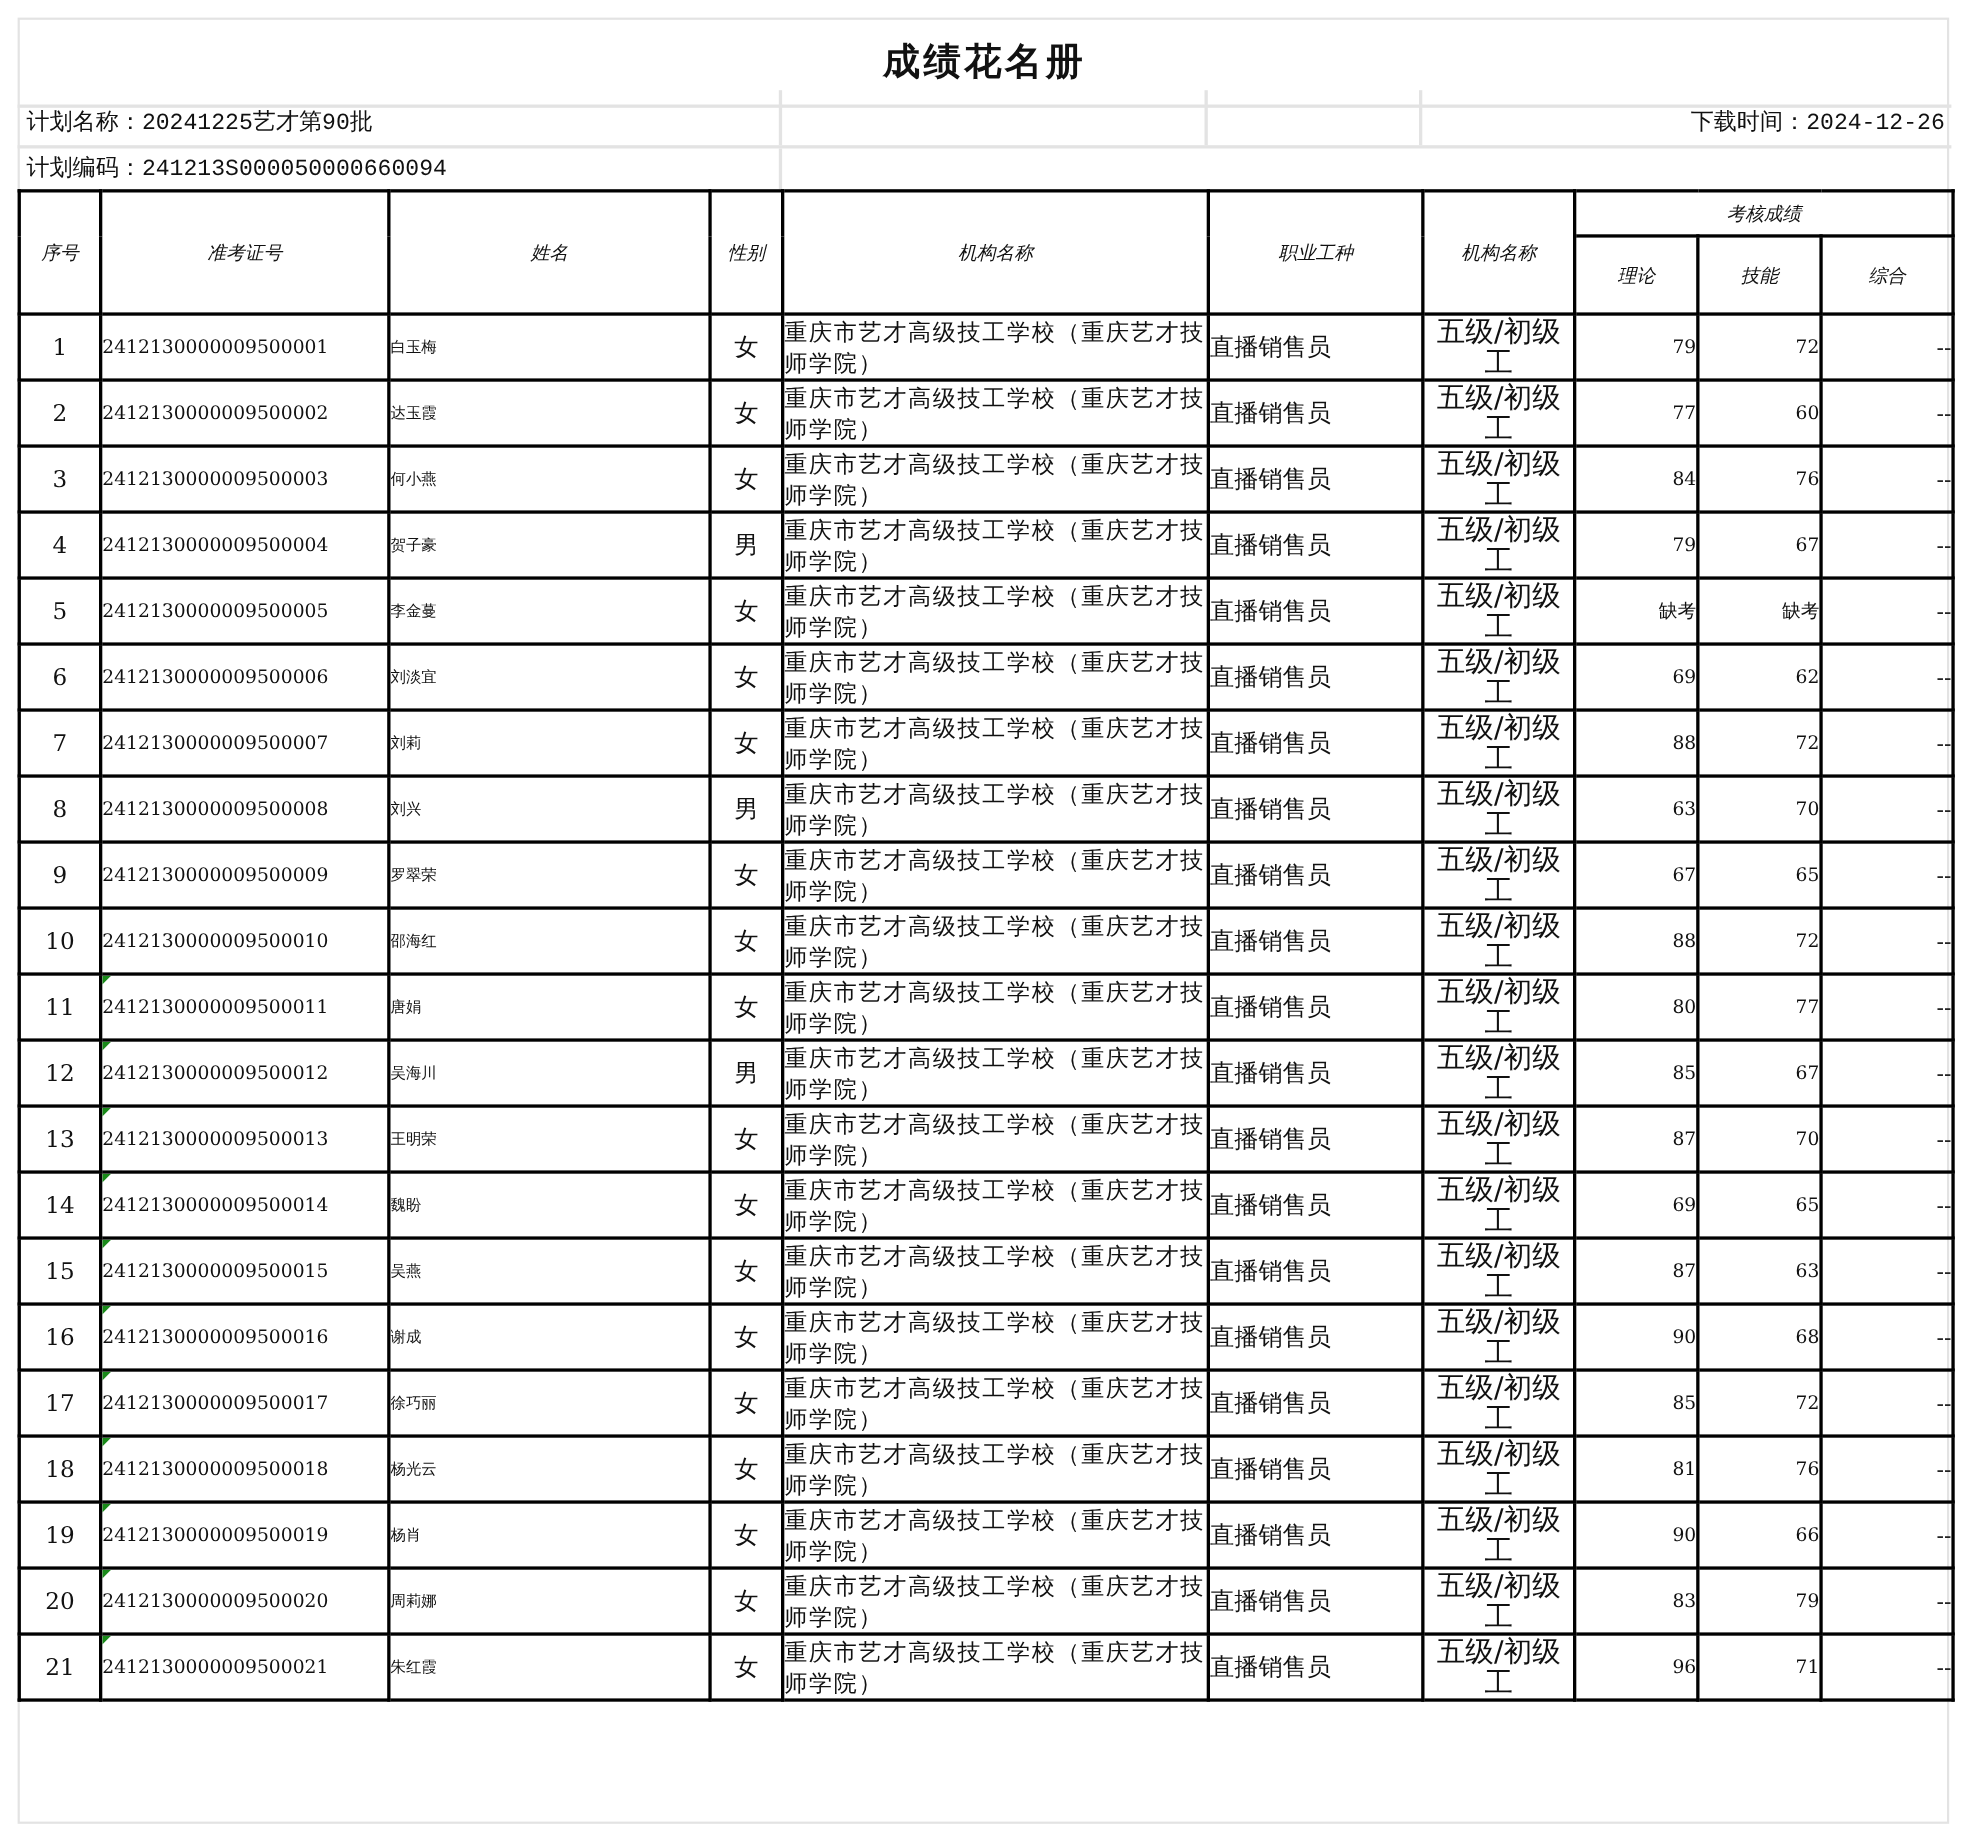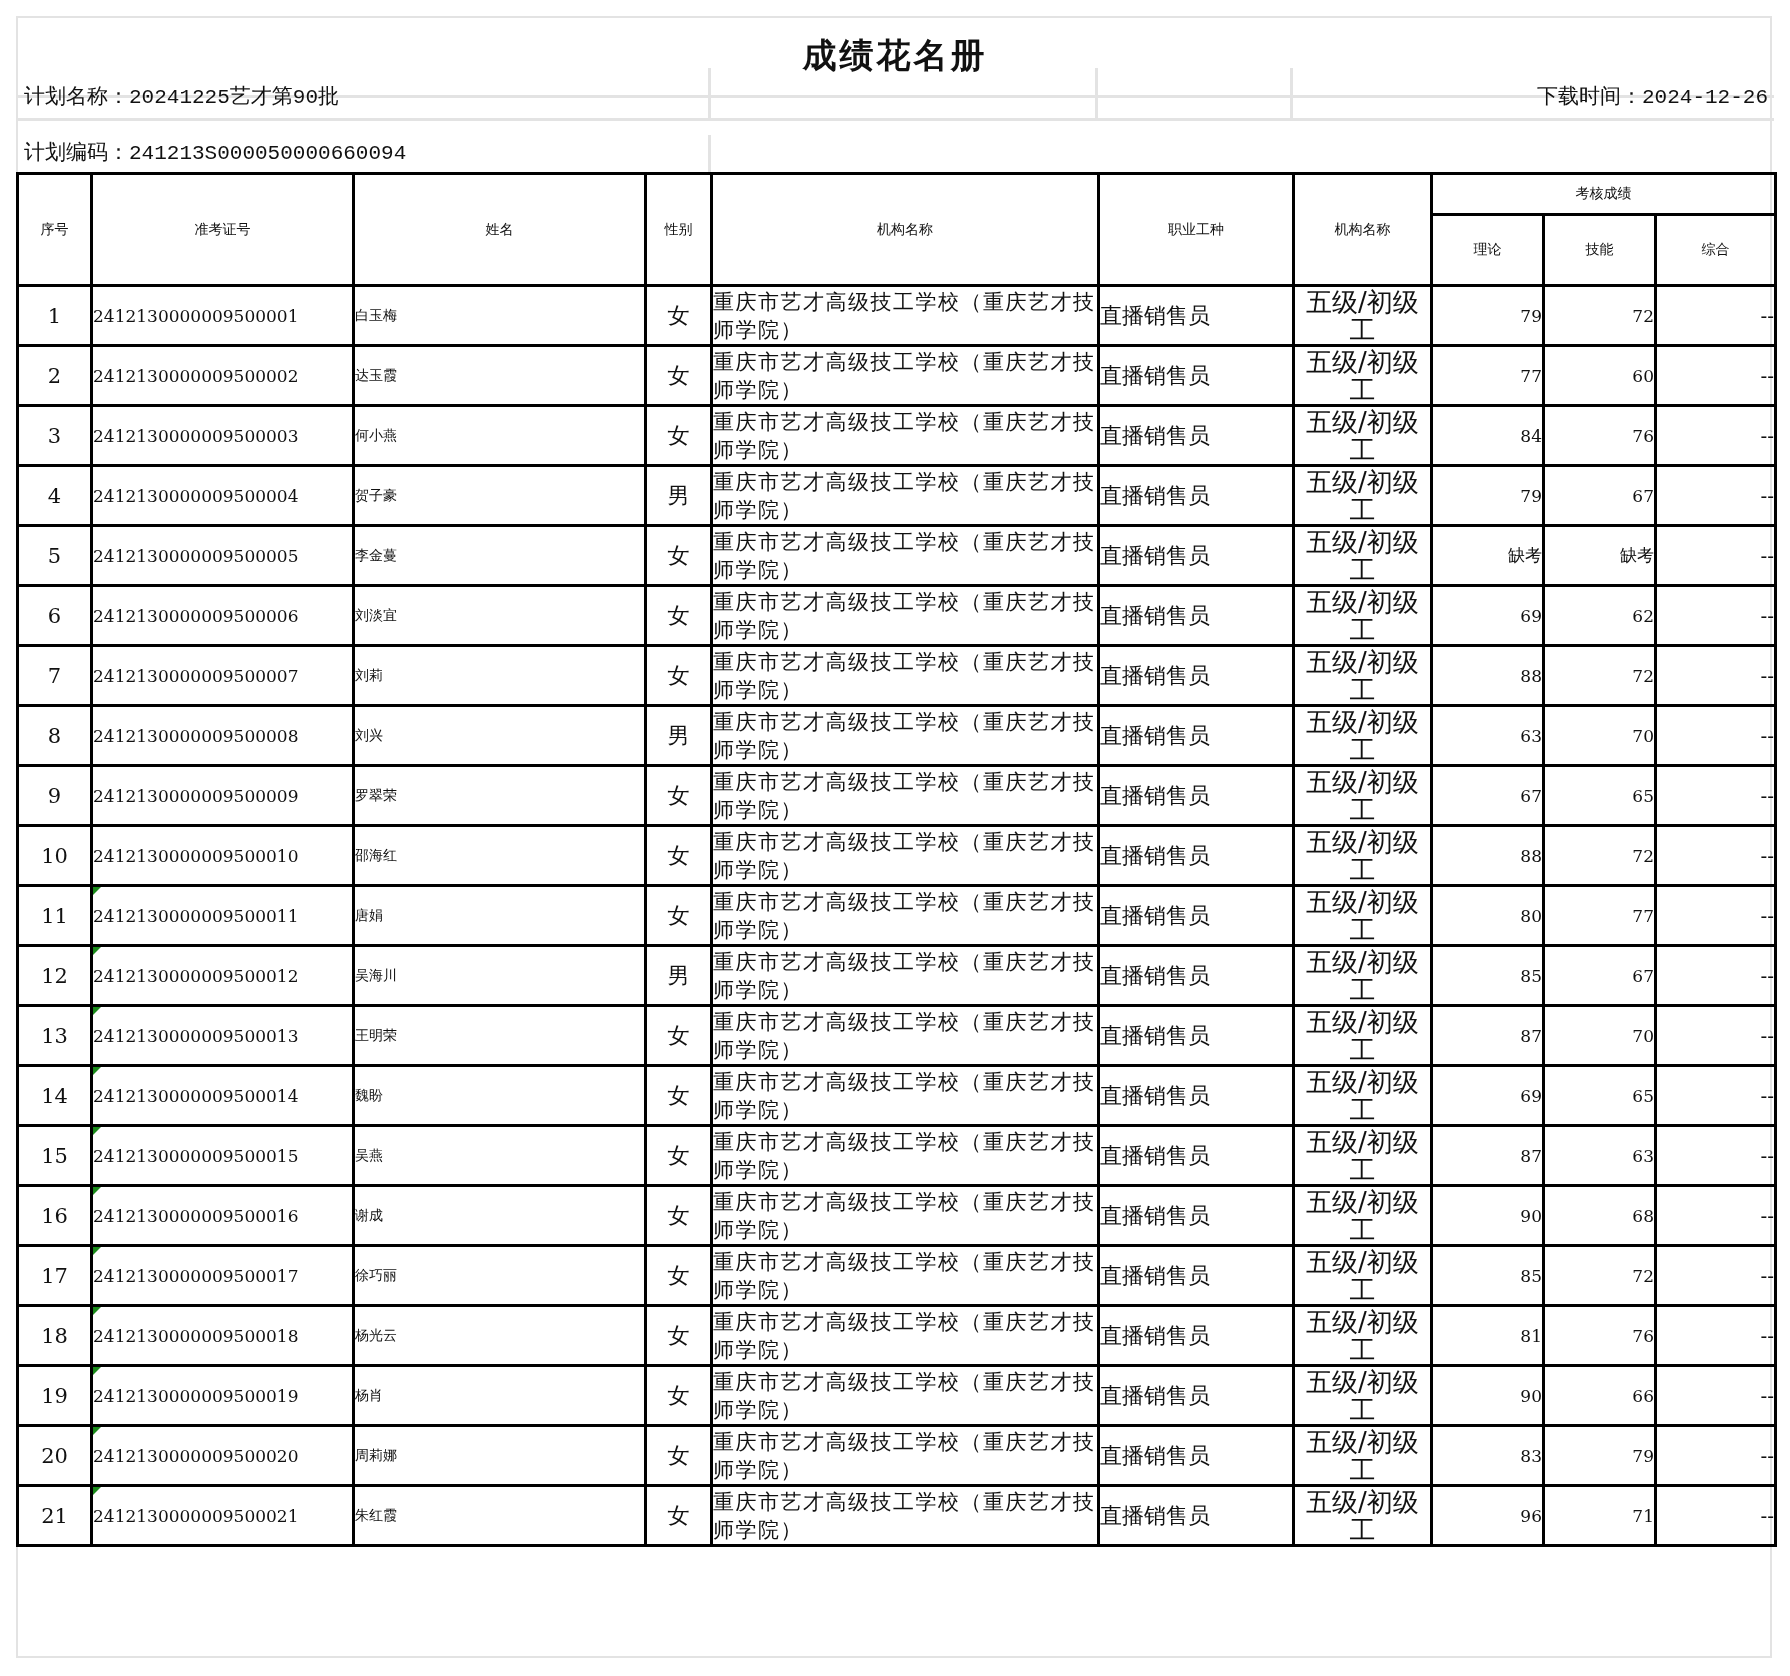--- a/index.html
+++ b/index.html
@@ -6,30 +6,30 @@
   body{width:1790px;height:1676px;position:relative;overflow:hidden;
        font-family:"DejaVu Serif","Liberation Serif",serif;color:#111;}
   .page{position:absolute;left:16px;top:16px;width:1756px;height:1642px;
         border:2px solid #e3e3e3;box-sizing:border-box;}
   .title-row{position:absolute;left:16px;top:16px;width:1758px;height:82px;
         border-bottom:3px solid #e3e3e3;box-sizing:border-box;
         display:flex;align-items:center;justify-content:center;}
   .title{font-family:"DejaVu Sans","Liberation Sans",sans-serif;font-size:34px;font-weight:bold;letter-spacing:3px;}
   .info{position:absolute;left:16px;width:1758px;box-sizing:border-box;
         border-bottom:3px solid #e3e3e3;font-family:"Liberation Mono","DejaVu Sans Mono",monospace;font-size:21px;}
-  .info1{top:68px;height:53px;}
+  .info1{top:82px;height:53px;}
   .info2{top:135px;height:37px;border-bottom:none;}
   .vsep{position:absolute;top:0;bottom:0;width:3px;background:#e3e3e3;}
   .info .left{position:absolute;left:8px;bottom:6px;white-space:nowrap;}
   .info .right{position:absolute;right:6px;bottom:6px;white-space:nowrap;}
   .info1 .left,.info1 .right{bottom:8px;}
   .info .lbl{font-family:"DejaVu Sans","Liberation Sans",sans-serif;font-size:21px;}
   table.grid{position:absolute;left:16px;top:172px;border-collapse:collapse;table-layout:fixed;}
   table.grid td, table.grid th{border:3px solid #000;padding:0;box-sizing:border-box;font-weight:normal;overflow:hidden;}
-  th{font-family:"DejaVu Sans","Liberation Sans",sans-serif;font-size:14px;text-align:center;vertical-align:middle;}
+  th{font-family:"DejaVu Sans","Liberation Sans",sans-serif;font-size:17px;text-align:center;vertical-align:middle;font-style:italic;}
   td{font-size:21px;height:60px;vertical-align:middle;}
   td.num{text-align:center;}
   td.id{text-align:left;position:relative;font-size:17px;}
   td.id .tri{position:absolute;left:0;top:0;width:0;height:0;border-top:8px solid #1a8a1a;border-right:8px solid transparent;}
   td.name{text-align:left;padding-left:5px;font-family:"DejaVu Sans","Liberation Sans",sans-serif;font-size:14px;}
   td.gender{text-align:center;font-family:"DejaVu Sans","Liberation Sans",sans-serif;font-size:22px;}
   td.org{text-align:left;padding-left:4px;font-family:Liberation Serif, serif;font-size:21px;line-height:28px;letter-spacing:1.5px;}
   td.job{text-align:left;padding-left:5px;font-family:"DejaVu Sans","Liberation Sans",sans-serif;font-size:22px;}
   td.level{text-align:center;font-family:"DejaVu Sans","Liberation Sans",sans-serif;font-size:26px;line-height:28px;}
   td.score{text-align:right;padding-right:5px;font-size:17px;}

